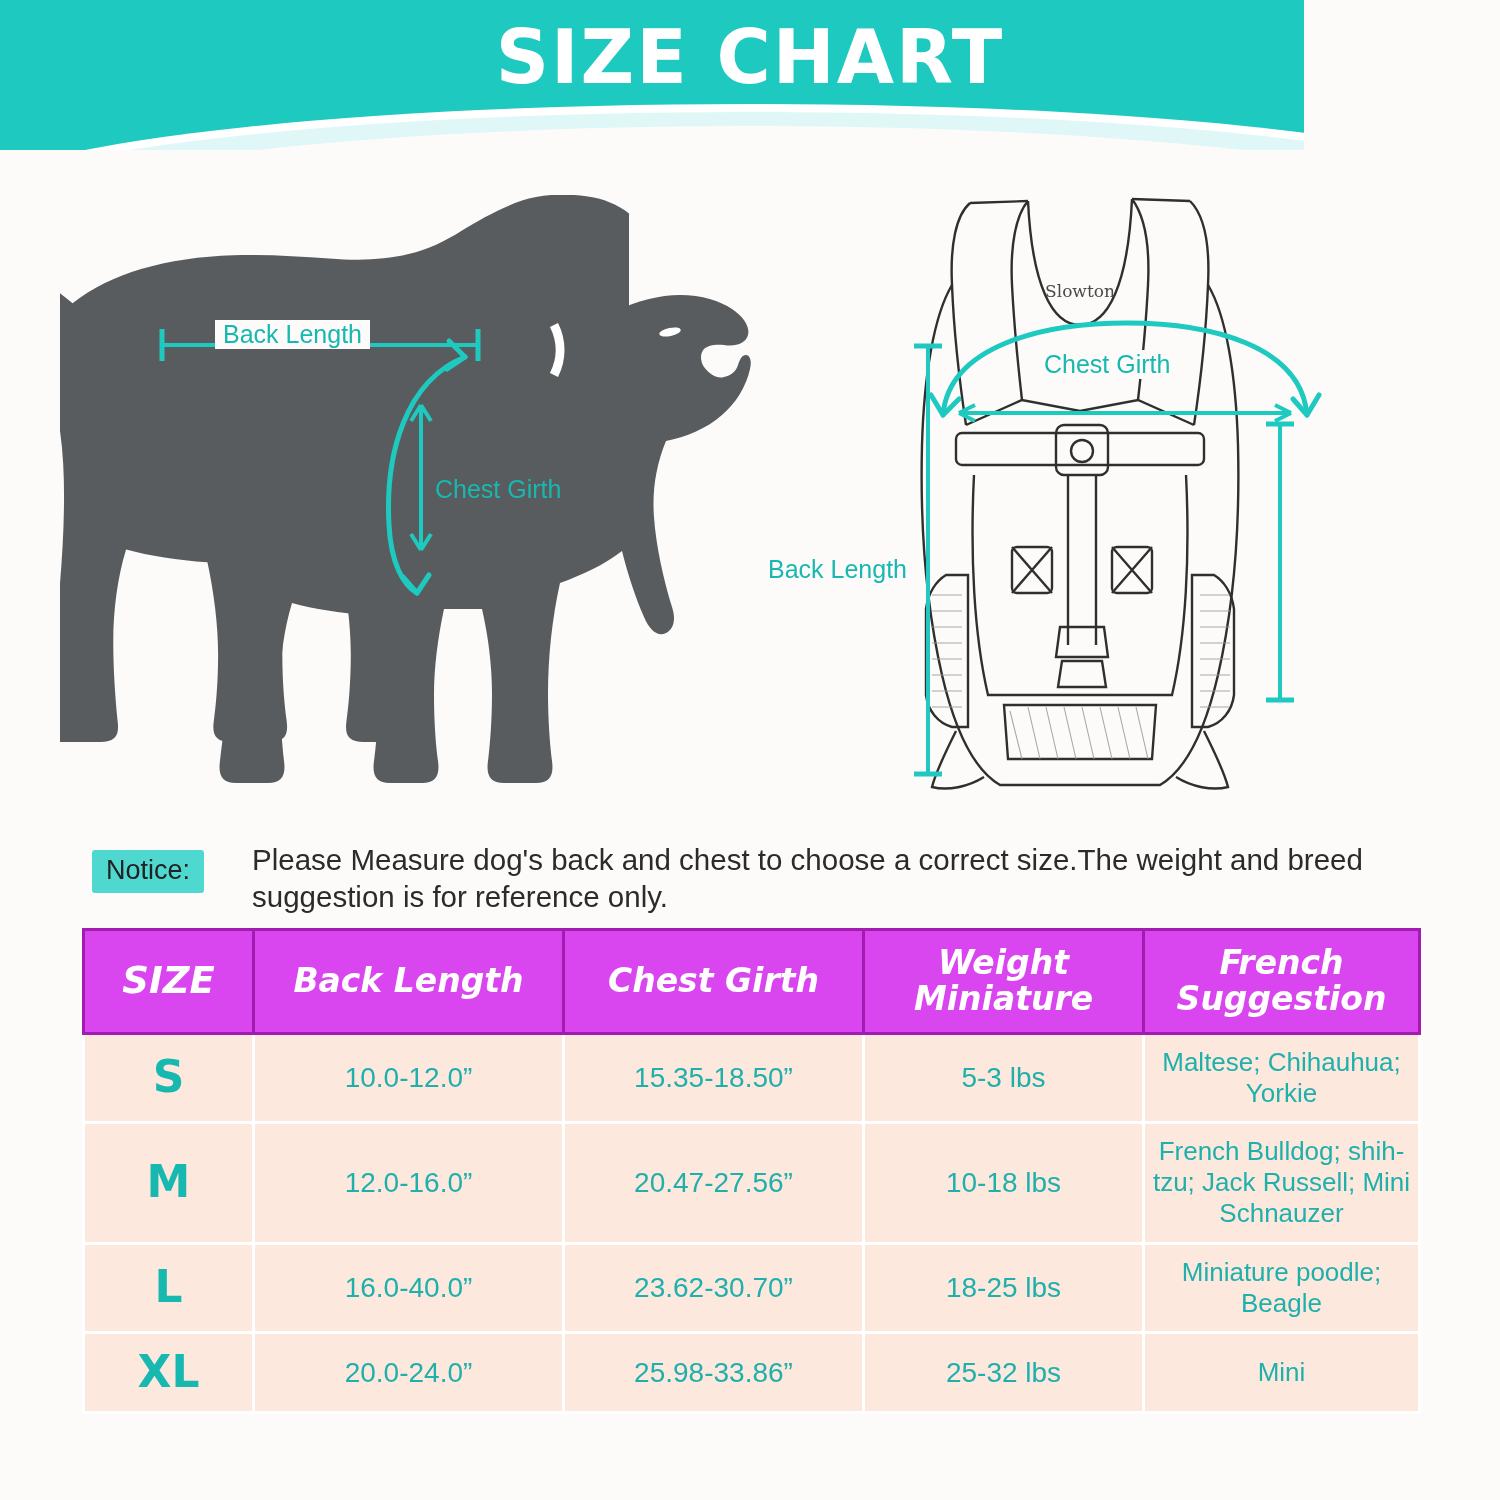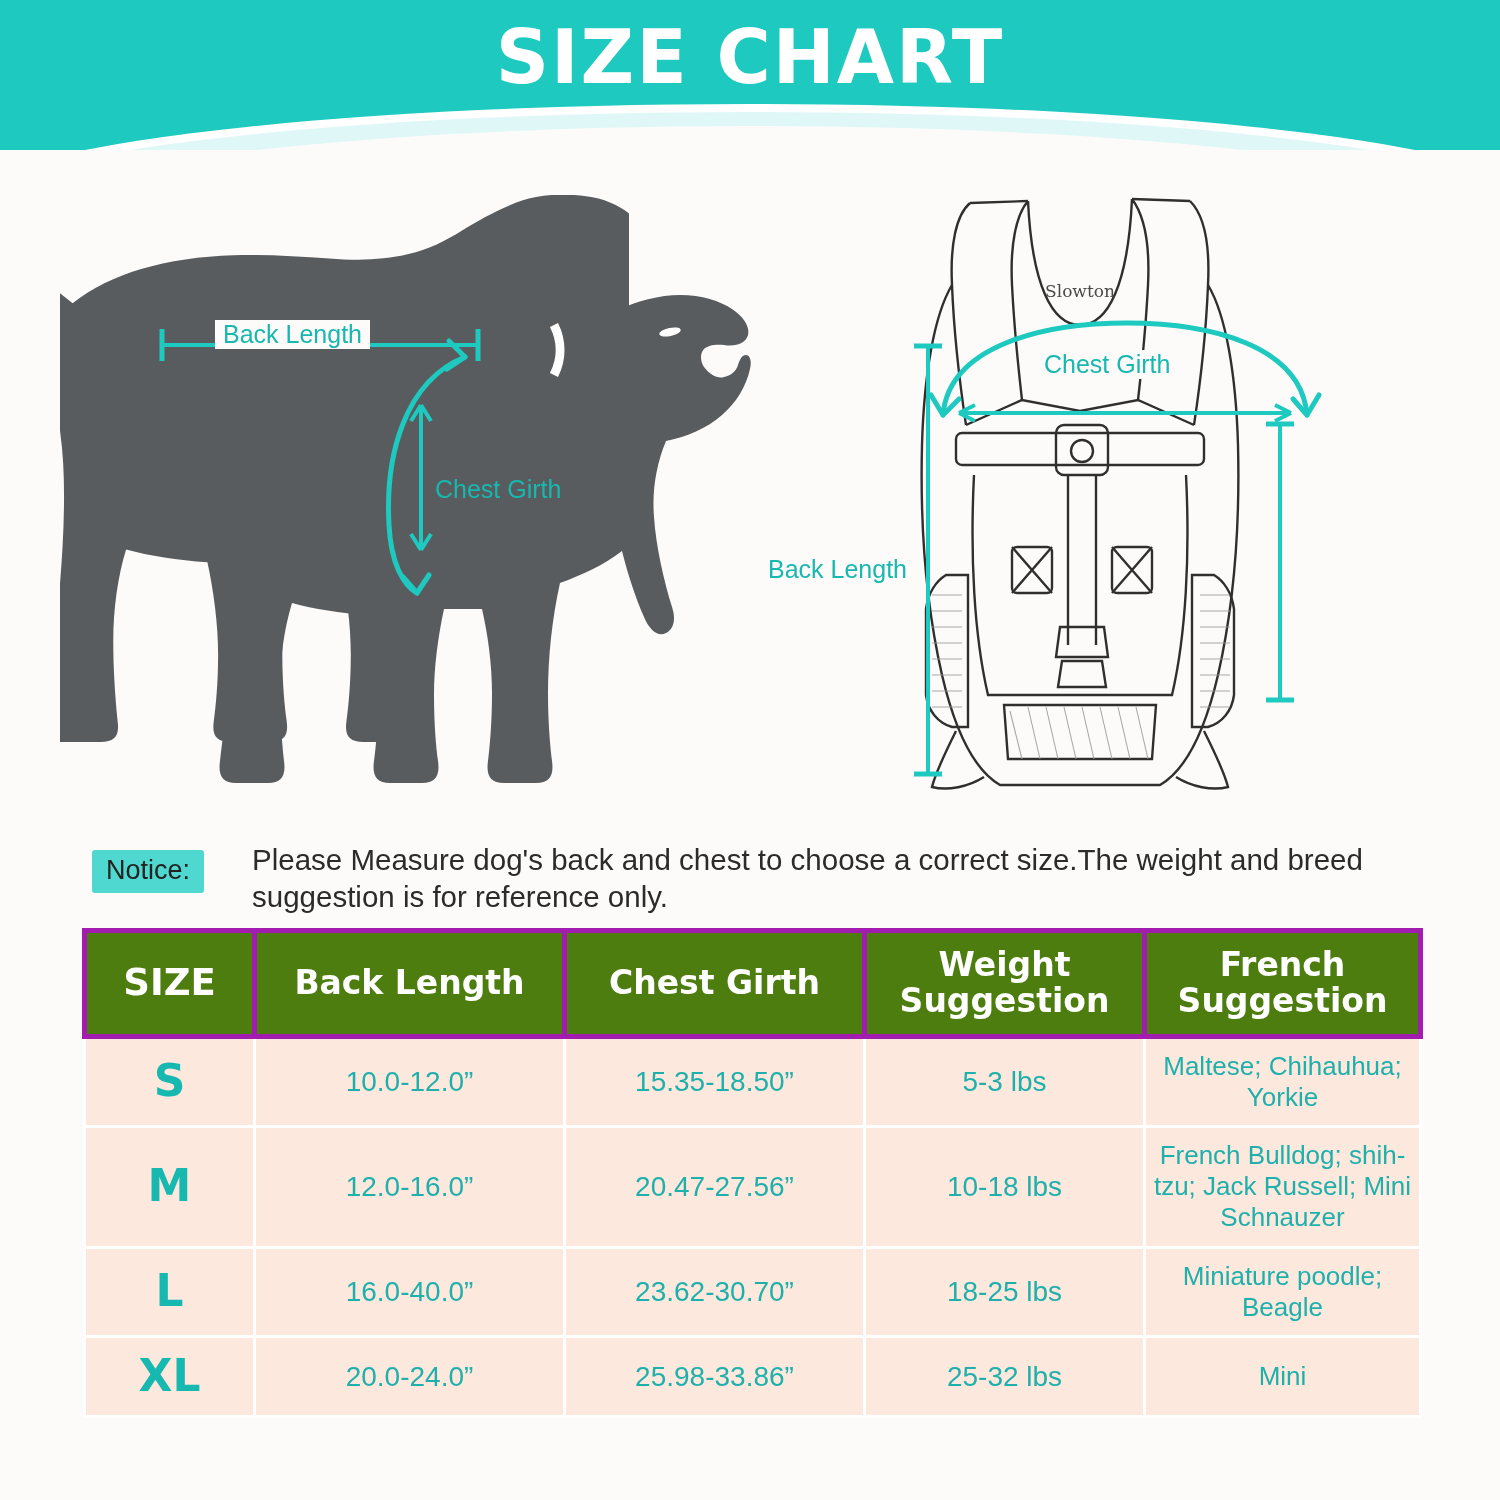--- a/index.html
+++ b/index.html
@@ -18,21 +18,21 @@
     position: relative;
     width: 1500px;
     height: 1500px;
     background: #fdfbfa;
   }
 
   
   .header {
     position: absolute;
     top: 0; left: 0;
-    width: 1500px;
+    width: 1304px;
     height: 150px;
     background: #1ec9c0;
     overflow: hidden;
   }
   .header-title {
     position: absolute;
     top: 14px;
     left: 0;
     width: 1500px;
     text-align: center;
@@ -123,28 +123,29 @@
   
   table.size-table {
     position: absolute;
     top: 928px;
     left: 82px;
     width: 1336px;
     border-collapse: collapse;
     table-layout: fixed;
   }
   table.size-table th {
-    background: #4d7c0f;
+    background: #d946ef;
     color: #ffffff;
     font-size: 33px;
     font-weight: bold;
     font-family: "DejaVu Sans", sans-serif;
     padding: 14px 6px;
-    border: 5px solid #a21caf;
+    border: 3px solid #a21caf;
     line-height: 1.1;
+    font-style: italic;
   }
   table.size-table th.size-col { font-size: 37px; }
   table.size-table td {
     background: #fde8dd;
     color: #1fb0ac;
     font-size: 28px;
     text-align: center;
     border: 3px solid #ffffff;
     padding: 12px 6px;
     line-height: 1.2;
@@ -408,21 +409,21 @@
         <col class="c2">
         <col class="c3">
         <col class="c4">
         <col class="c5">
     </colgroup>
     <thead>
       <tr>
         <th class="size-col">SIZE</th>
         <th>Back Length</th>
         <th>Chest Girth</th>
-        <th>Weight Suggestion</th>
+        <th>Weight Miniature</th>
         <th>French Suggestion</th>
       </tr>
     </thead>
     <tbody>
       <tr>
         <td class="size-cell">S</td>
         <td>10.0-12.0”</td>
         <td>15.35-18.50”</td>
         <td>5-3 lbs</td>
         <td class="breed-cell">Maltese; Chihauhua; Yorkie</td>

